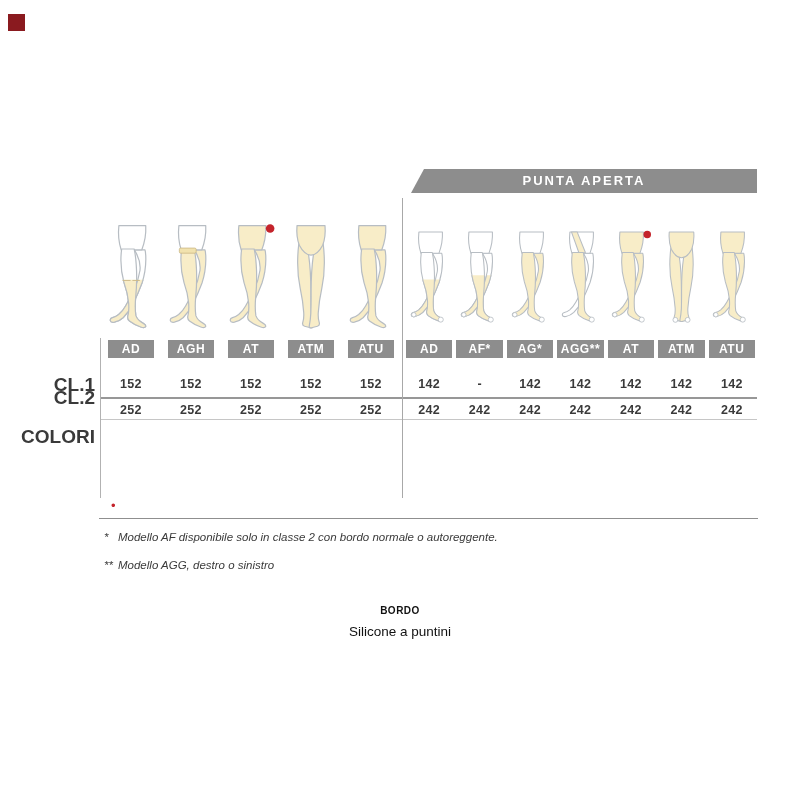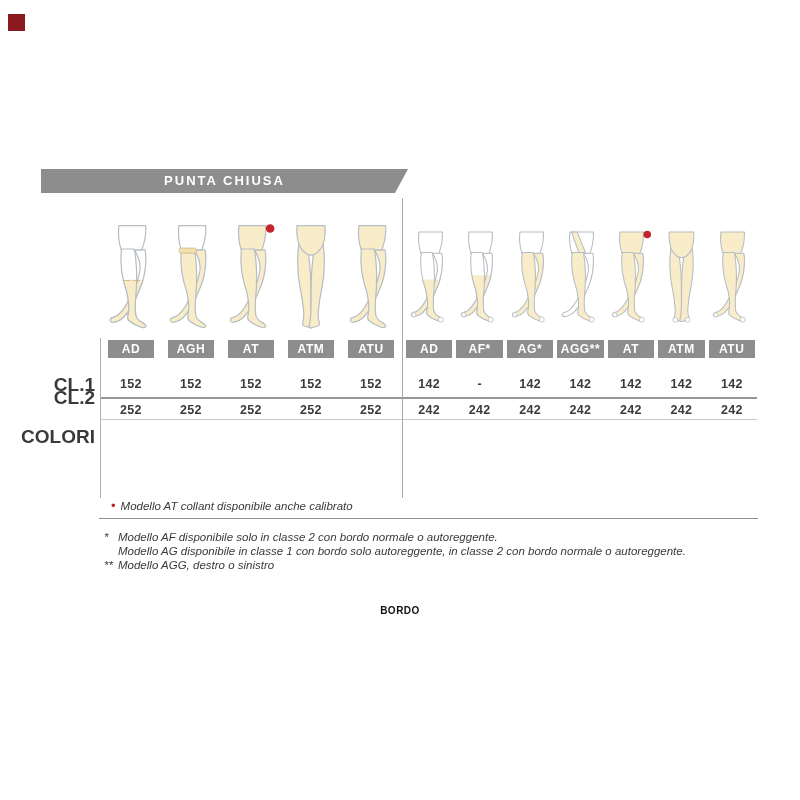--- a/index.html
+++ b/index.html
@@ -104,21 +104,21 @@
     <clipPath id="clipKneeHi">
         <rect x="0" y="58" width="60" height="62"></rect>
       </clipPath>
   </defs>
 </svg>
 
 <div class="sheet">
 
   <div class="brand-square"></div>
 
-  <div class="banner banner-left">PUNTA CHIUSA</div>
+  <div class="banner banner-right">PUNTA APERTA</div>
 
   <div class="grp grp-left row-legs">
     <div class="cell">
       <svg viewBox="0 0 60 120" width="56" height="116">
         <use href="#p-back" class="base"></use>
           <use href="#p-hip" class="base"></use>
           <use href="#p-front" class="base"></use>
         <g clip-path="url(#clipKnee)">
             <use href="#p-back" class="cream"></use>
             <use href="#p-front" class="cream"></use>
@@ -338,30 +338,26 @@
   </div>
 
   <div class="hline hl-1"></div>
   <div class="hline hl-2"></div>
   <div class="hline hl-3"></div>
   <div class="vline vl-left"></div>
   <div class="vline vl-mid"></div>
 
   <div class="fn-red">
     <span class="bullet">•</span>
-    <span class="txt">Modello AT collant disponibile anche calibrato</span>
   </div>
   <div class="fn fn-1">
     <span class="mark">*</span>
     <span>Modello AF disponibile solo in classe 2 con bordo normale o autoreggente.</span>
   </div>
-  <div class="fn fn-2">
-    <span class="mark">*</span>
-    <span>Modello AG disponibile in classe 1 con bordo solo autoreggente, in classe 2 con bordo normale o autoreggente.</span>
-  </div>
   <div class="fn fn-3">
     <span class="mark">**</span>
     <span>Modello AGG, destro o sinistro</span>
   </div>
 
   <div class="bordo bordo-title">BORDO</div>
+  <div class="bordo bordo-sub">Silicone a puntini</div>
 
 </div>
 
 </body></html>

